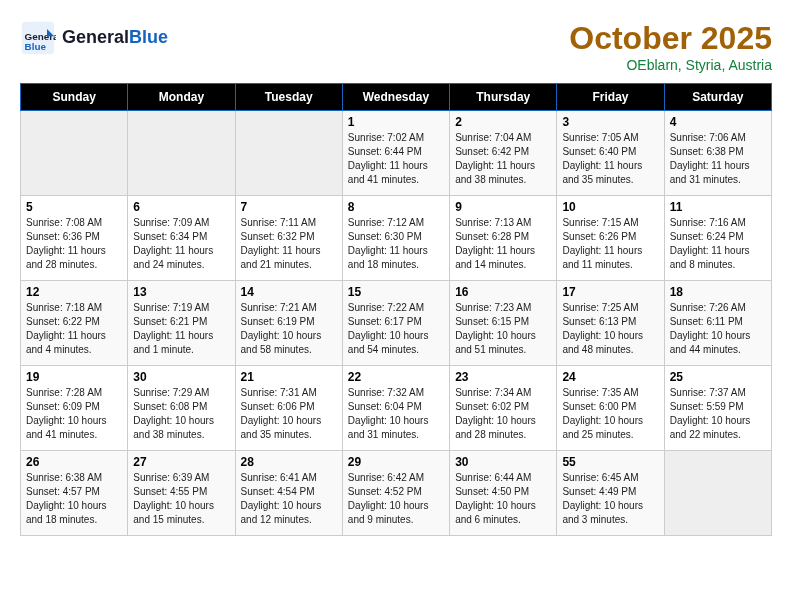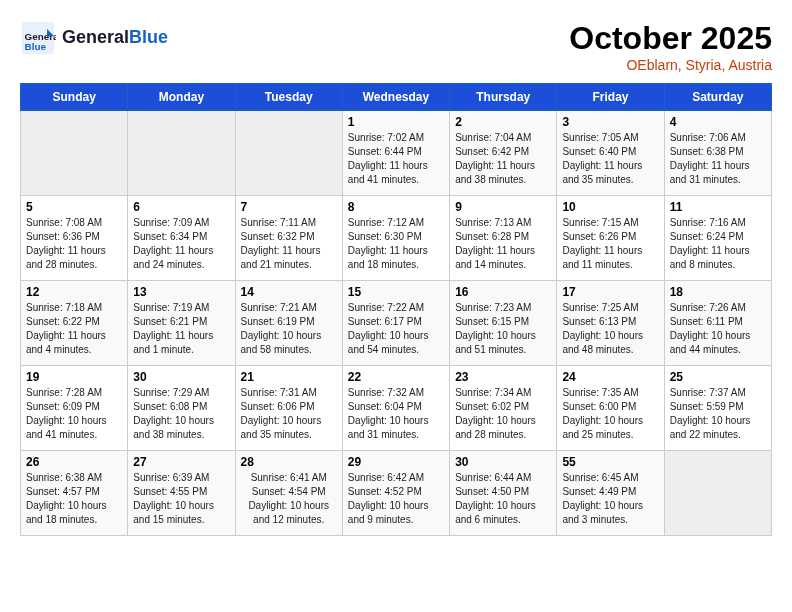--- a/index.html
+++ b/index.html
@@ -31,33 +31,33 @@
     .logo-icon {
       width: 36px;
       height: 36px;
     }
     .title-block {
       text-align: right;
     }
     .month-title {
       font-size: 32px;
       font-weight: bold;
-      color: #000000;
+      color: #a16207;
     }
     .subtitle {
       font-size: 14px;
-      color: #c2410c;
+      color: #15803d;
     }
     table {
       width: 100%;
       border-collapse: collapse;
       font-size: 11px;
     }
     thead tr th {
-      background: #1d4ed8;
+      background: #000000;
       color: white;
       text-align: center;
       padding: 6px 4px;
       font-size: 12px;
       font-weight: bold;
       border: 1px solid #1565c0;
     }
     tbody tr td {
       border: 1px solid #ccc;
       vertical-align: top;
@@ -314,21 +314,21 @@
         </td>
         <td>
           <div class="day-number">27</div>
           <div class="day-info" style="white-space: pre-line;">Sunrise: 6:39 AM
 Sunset: 4:55 PM
 Daylight: 10 hours
 and 15 minutes.</div>
         </td>
         <td>
           <div class="day-number">28</div>
-          <div class="day-info" style="white-space: pre-line; text-align: center;">Sunrise: 6:41 AM
+          <div class="day-info" style="white-space: pre-line;">Sunrise: 6:41 AM
 Sunset: 4:54 PM
 Daylight: 10 hours
 and 12 minutes.</div>
         </td>
         <td>
           <div class="day-number">29</div>
           <div class="day-info" style="white-space: pre-line;">Sunrise: 6:42 AM
 Sunset: 4:52 PM
 Daylight: 10 hours
 and 9 minutes.</div>

